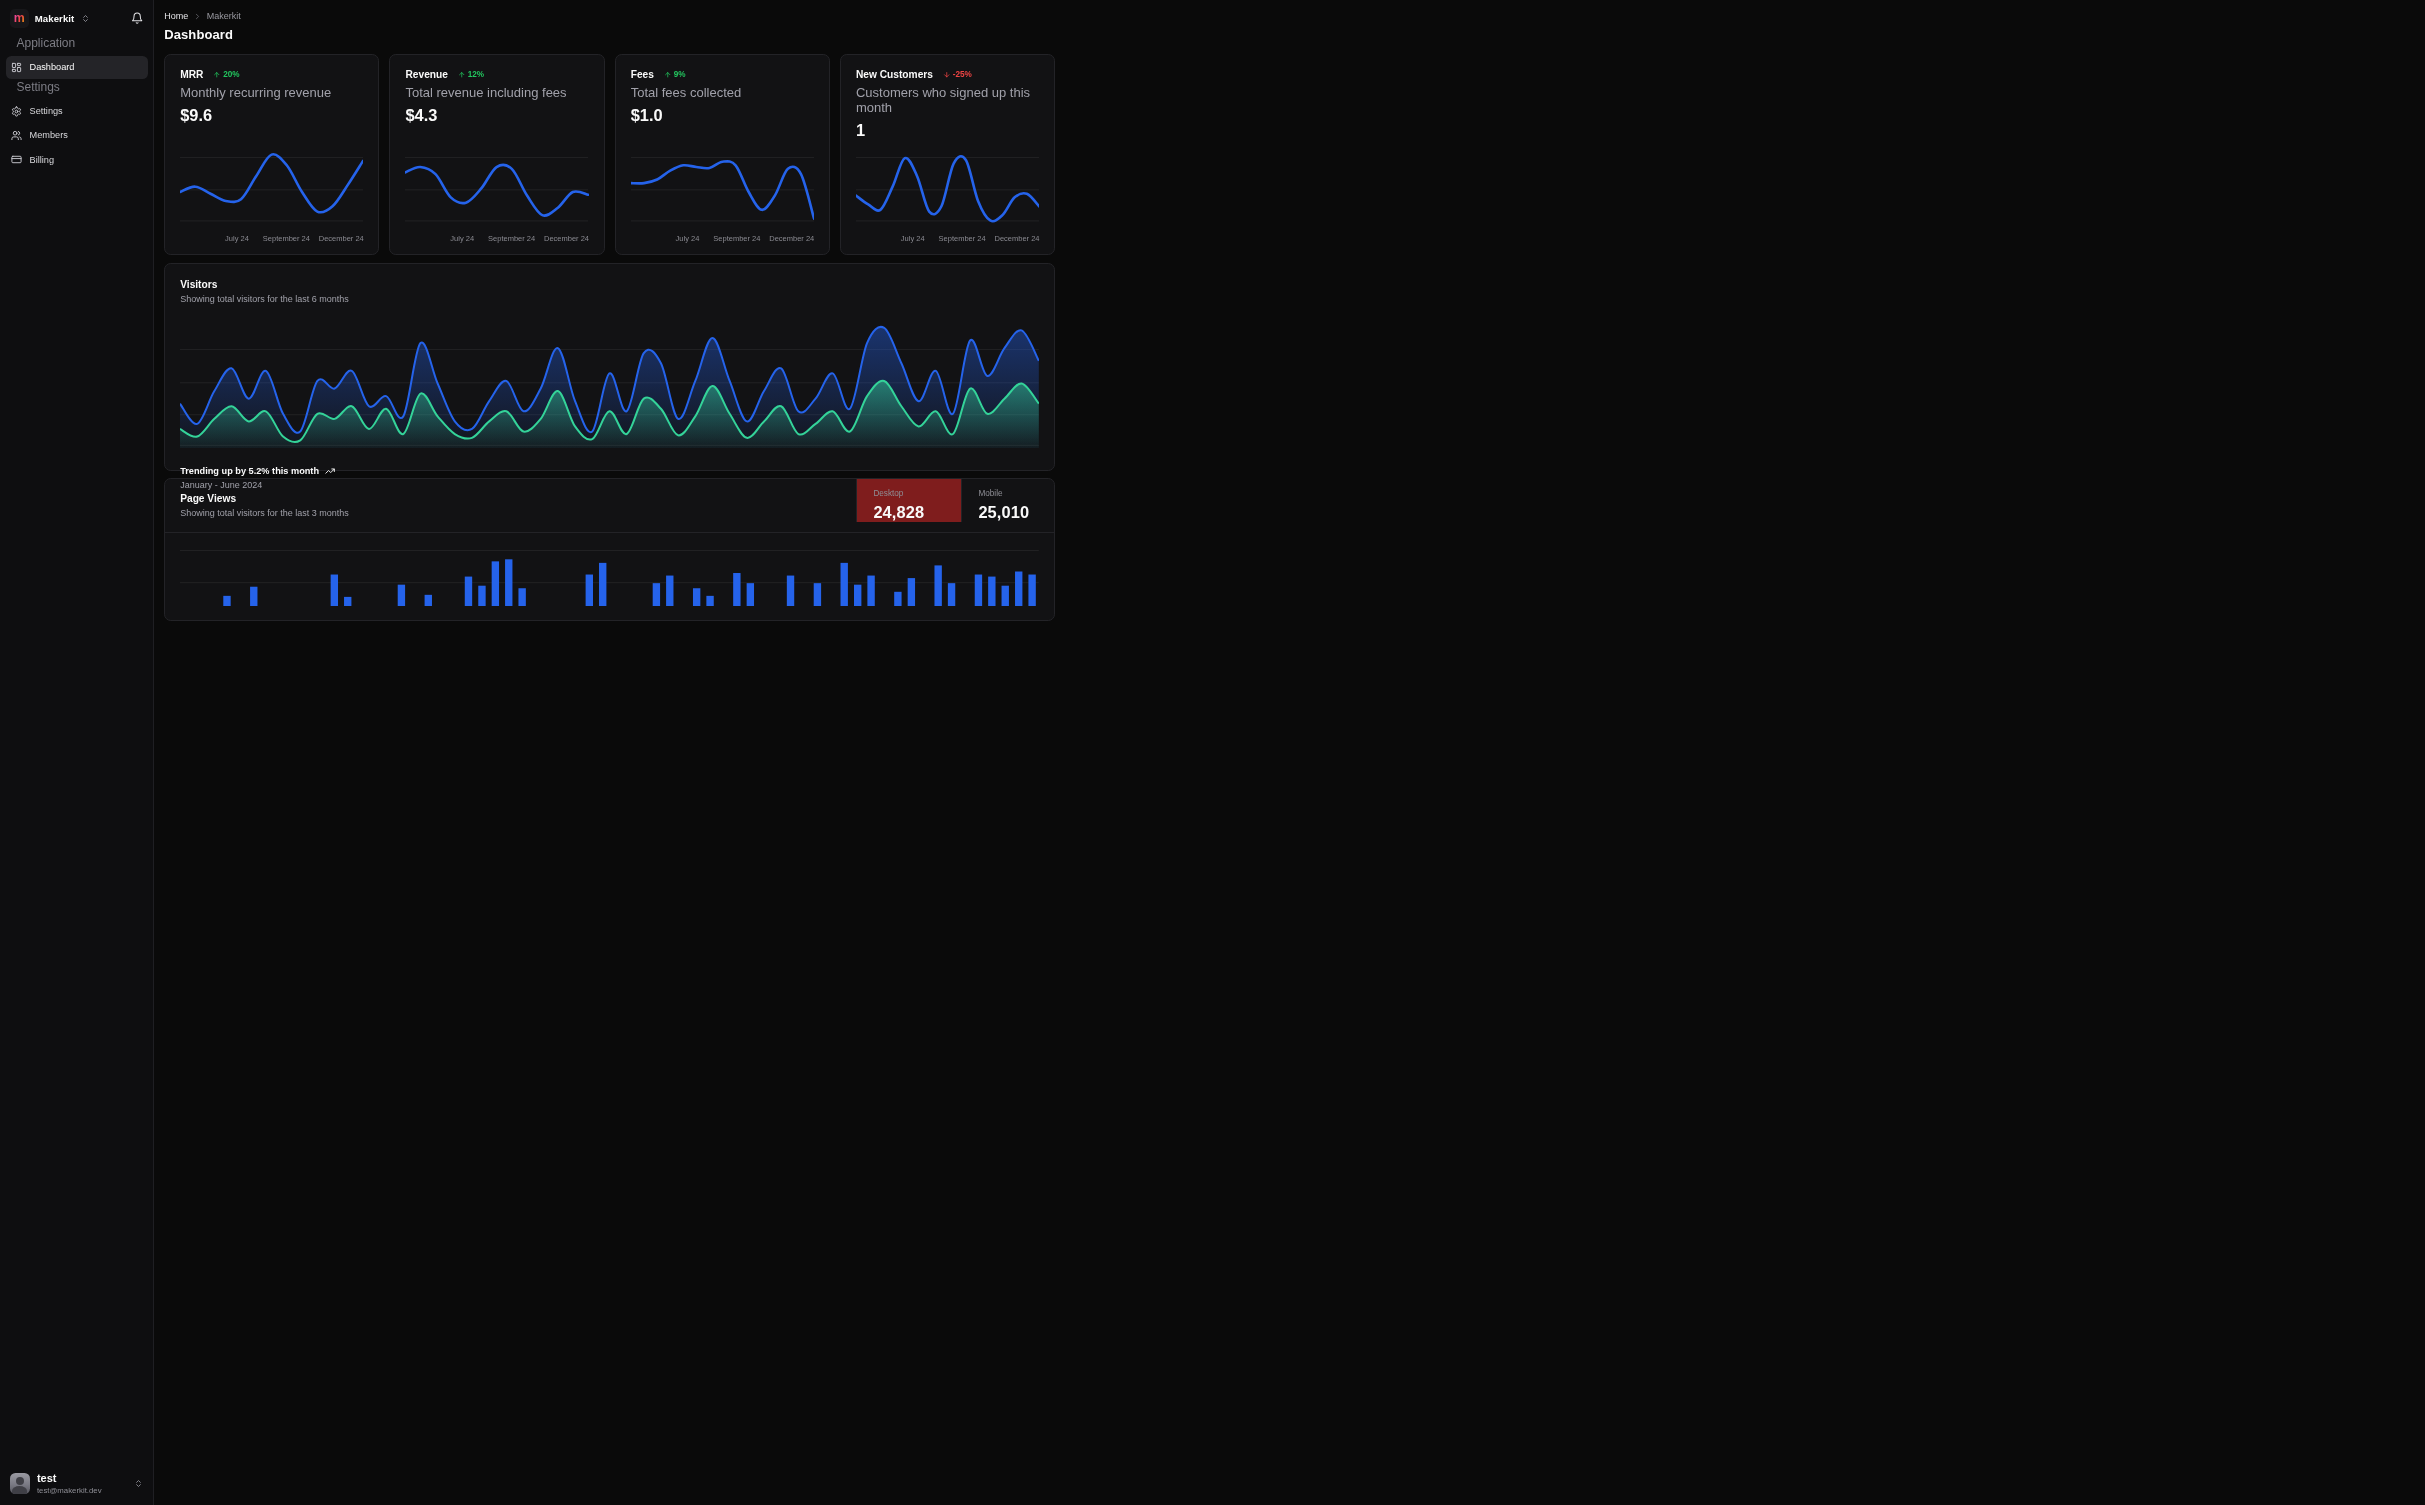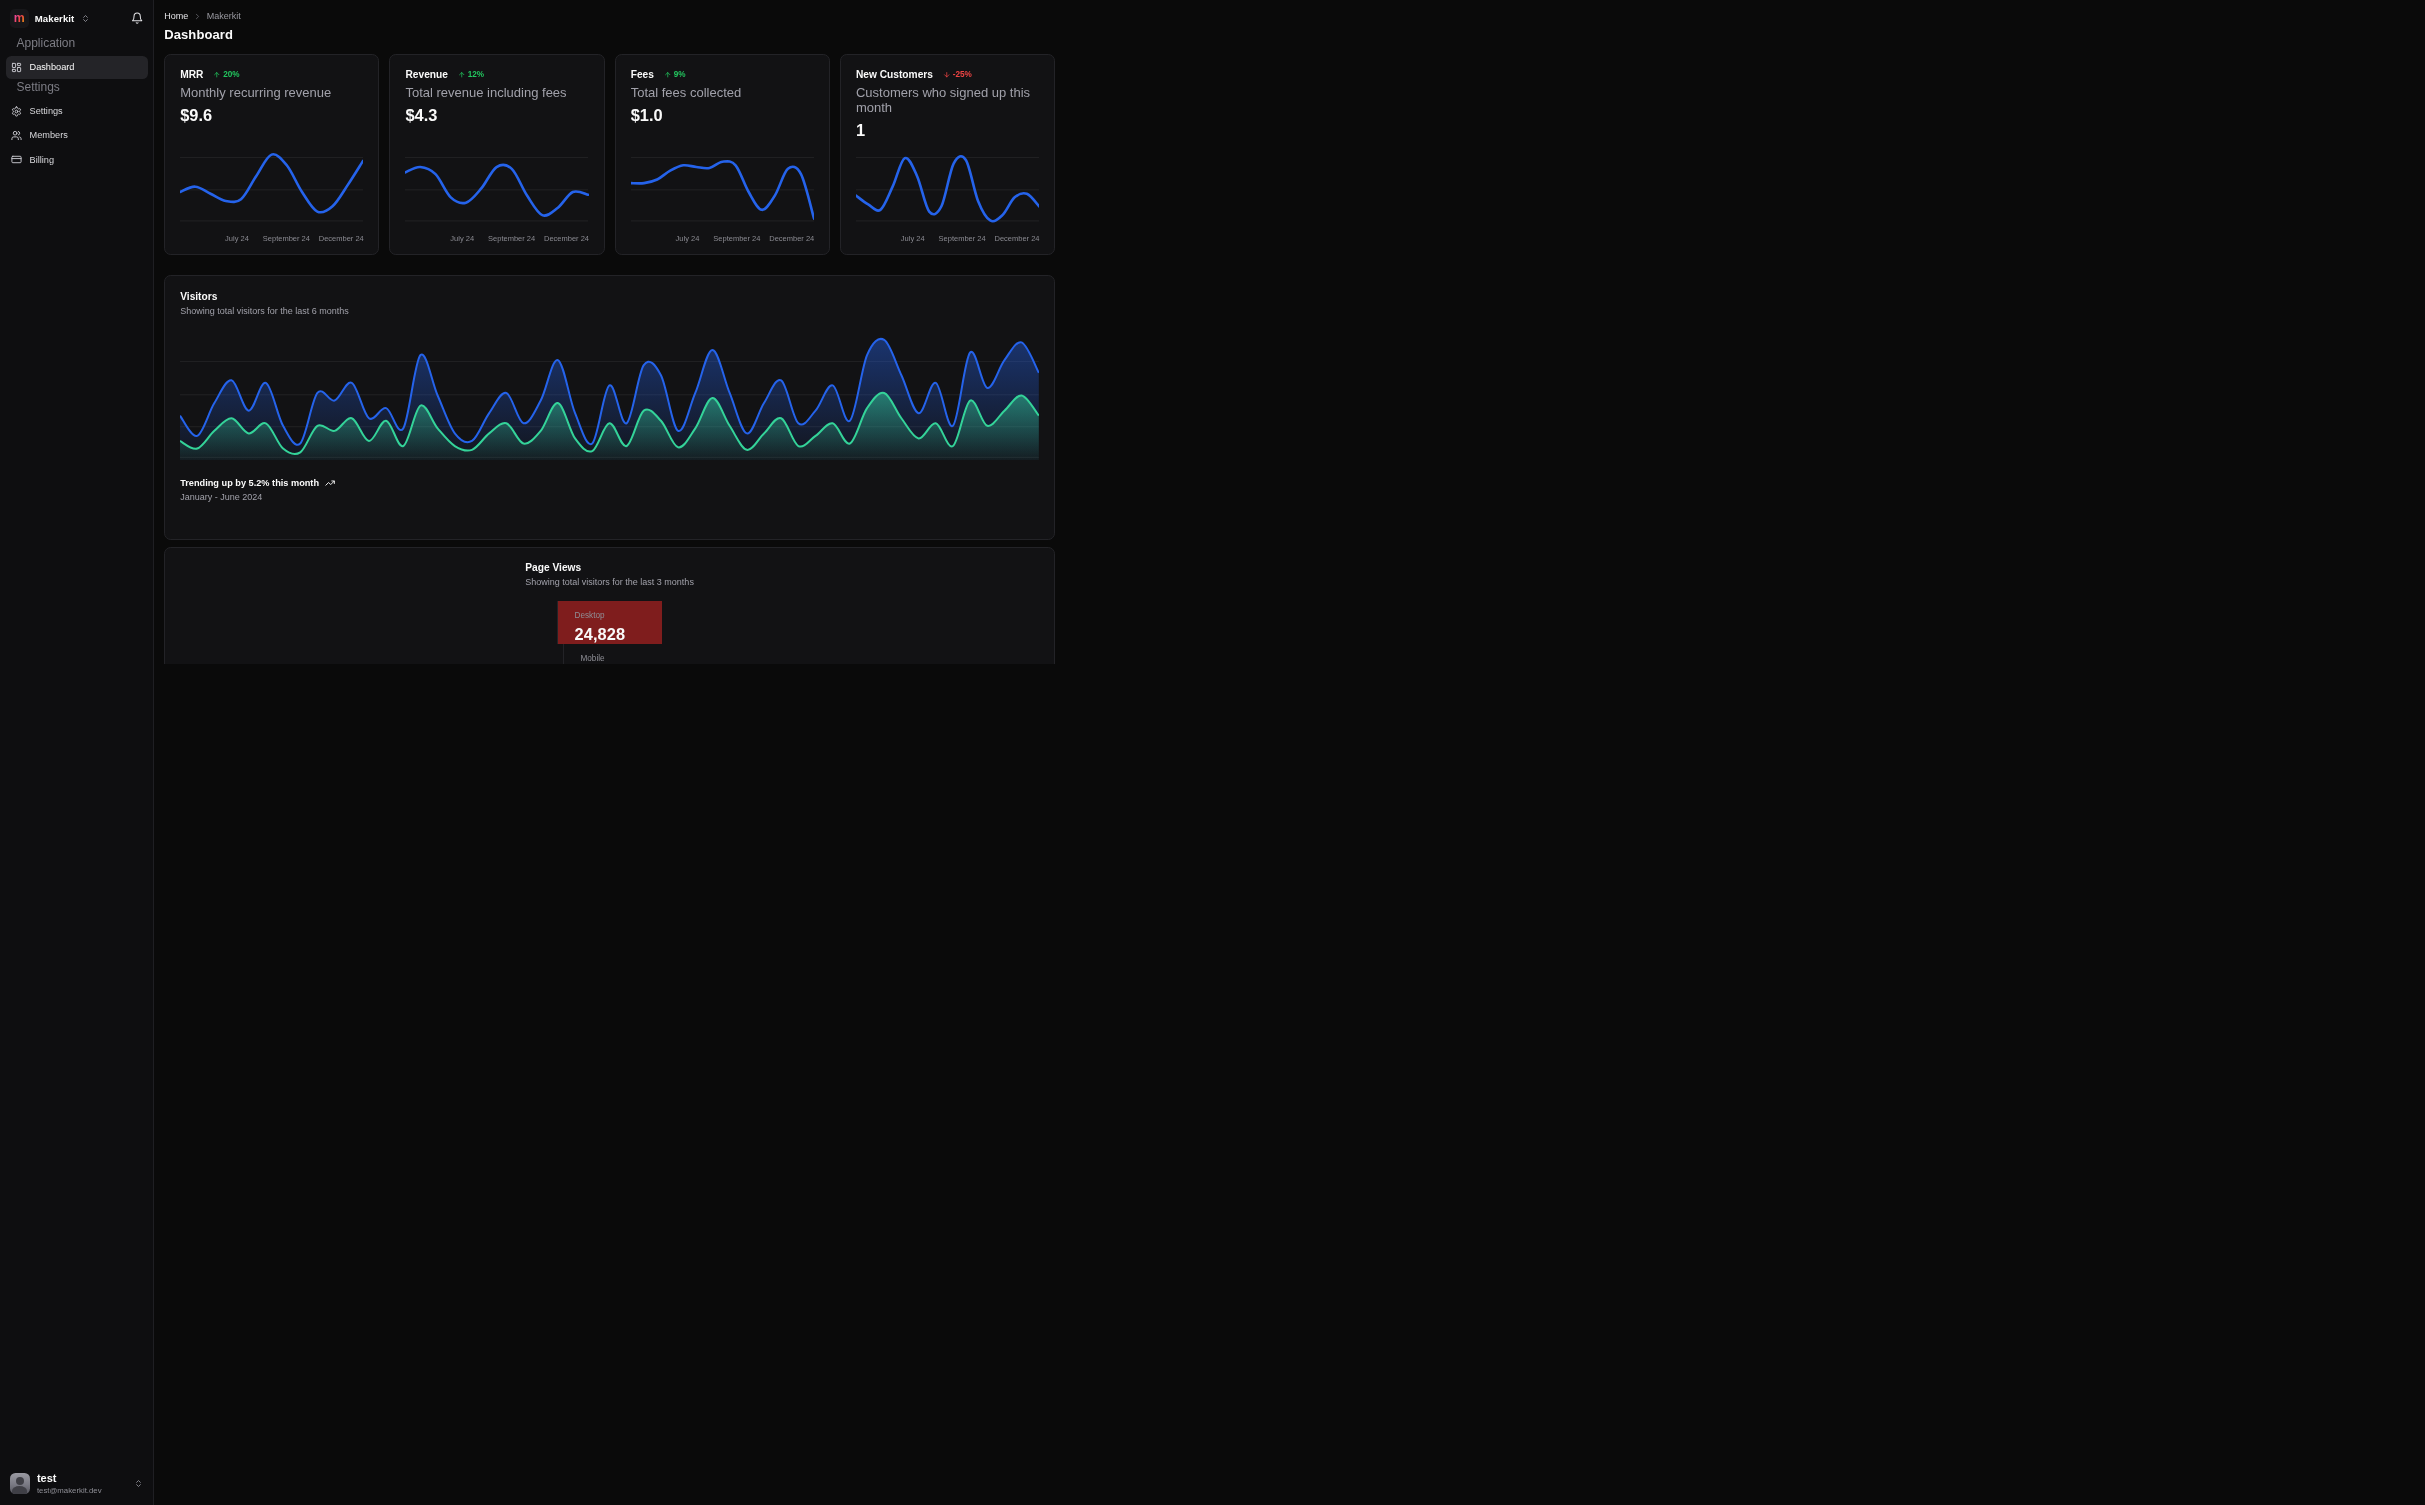--- a/index.html
+++ b/index.html
@@ -78,31 +78,31 @@
   .trend.down { color:#ef4444; }
   .stat-sub { font-size:13px; color:#a1a1aa; margin-top:4.8px; }
   .stat-value { font-size:16.4px; font-weight:700; margin-top:6.1px; }
   .spark-wrap { flex:1; display:flex; flex-direction:column; justify-content:flex-end; }
   .spark-chart { height:81px; width:100%; }
   .spark-chart svg, .big-chart svg, .bar-chart svg { width:100%; height:100%; display:block; }
   .spark-labels { position:relative; height:11px; margin-top:4.8px; font-size:7.5px; color:#8a8a91; }
   .spark-labels span { position:absolute; top:0; transform:translateX(-50%); white-space:nowrap; }
   .sl-1 { left:31%; } .sl-2 { left:58%; } .sl-3 { left:88%; }
   
-  .visitors-card { margin-top:20px; padding:15px; height:265px; }
+  .visitors-card { margin-top:8px; padding:15px; height:208px; }
   .card-title { font-size:10.2px; font-weight:700; }
   .card-sub { font-size:9px; color:#a1a1aa; margin-top:3.4px; }
   .big-chart { height:133px; margin-top:11.6px; }
   .vis-footer { margin-top:18px; }
   .vis-trend { display:flex; align-items:center; gap:5.5px; font-size:9.2px; font-weight:600; }
   .vis-trend .icon { color:#fafafa; }
   .vis-period { font-size:9px; color:#a1a1aa; margin-top:3.4px; }
   
   .pv-card { margin-top:6.8px; height:143px; overflow:hidden; }
-  .pv-head { display:flex; align-items:center; border-bottom:0.7px solid #232327;flex-direction:column; }
+  .pv-head { display:flex; align-items:flex-start; border-bottom:0.7px solid #232327; }
   .pv-titles { flex:1; padding:14.3px 15px; }
   .pv-toggle {
     width:105px; padding:10.2px 16.4px 0; border-left:0.7px solid #232327; cursor:pointer;
   }
   .pv-toggle.active { background:#7f1d1d; }
   .pv-toggle.mobile { width:93px; }
   .pv-label { font-size:8.2px; color:#8f8f96; }
   .pv-value { font-size:16.4px; font-weight:700; margin-top:4.8px; letter-spacing:0.1px; }
   .bar-chart { height:72px; margin:0.7px 15px 0; }
 </style>

